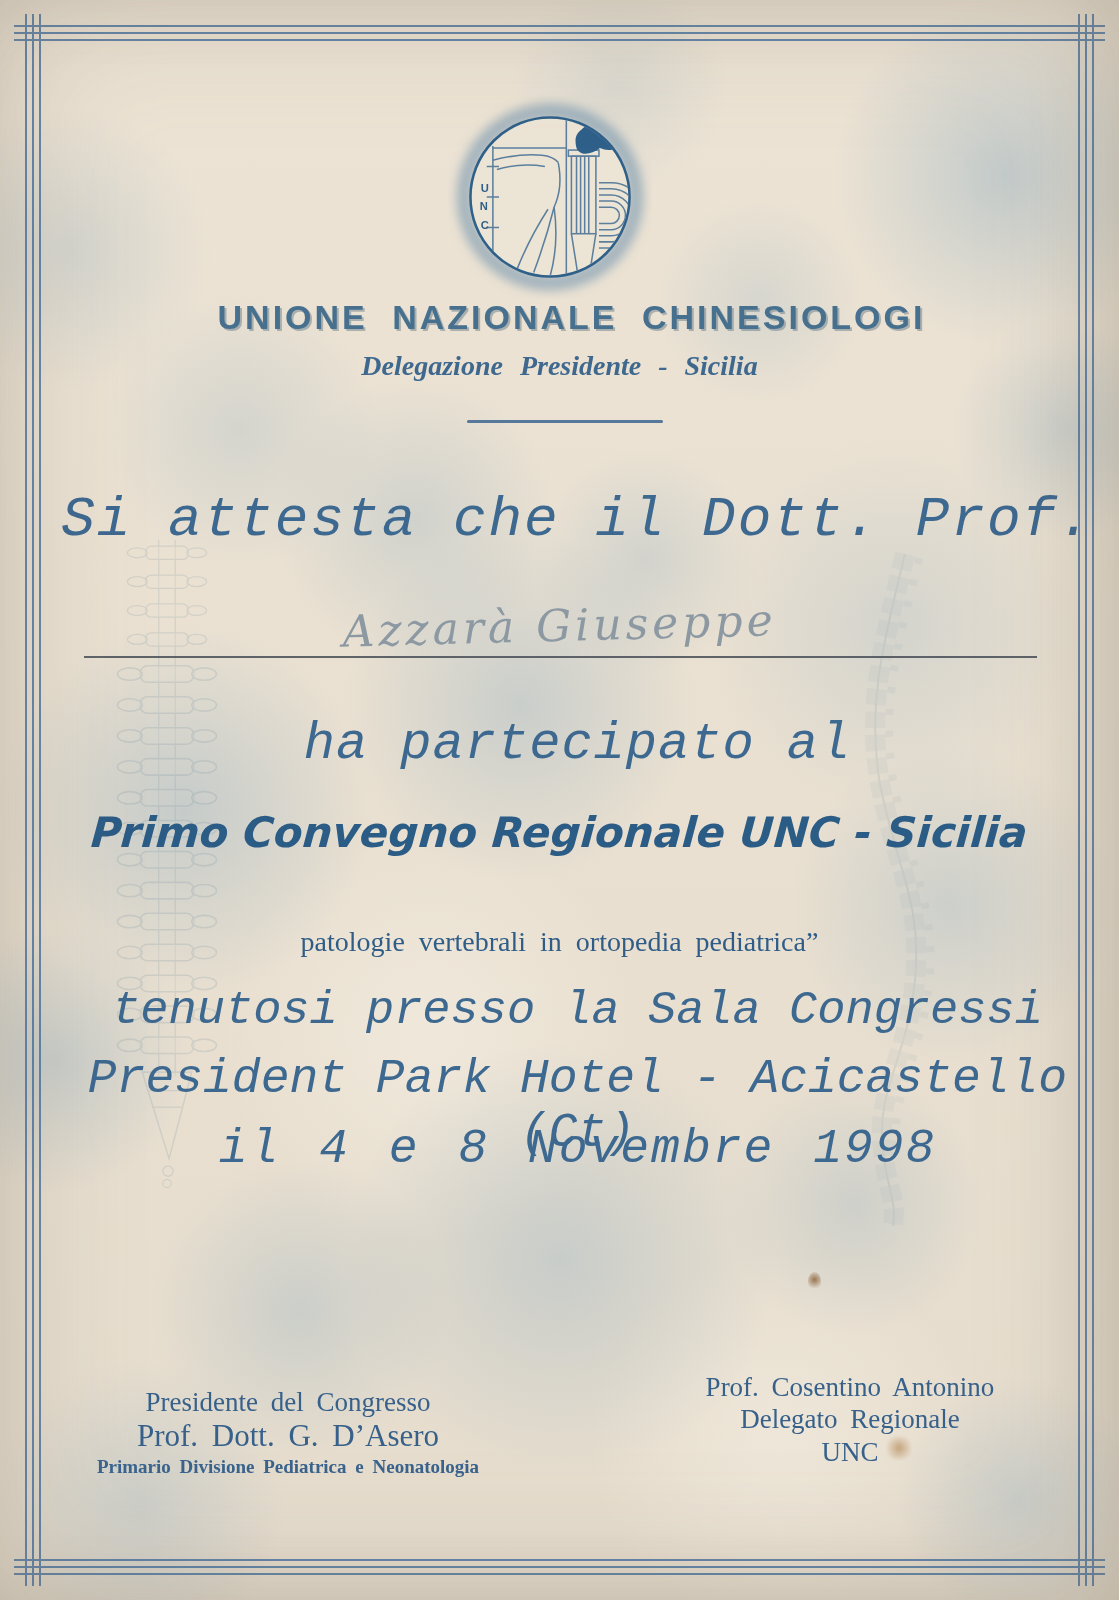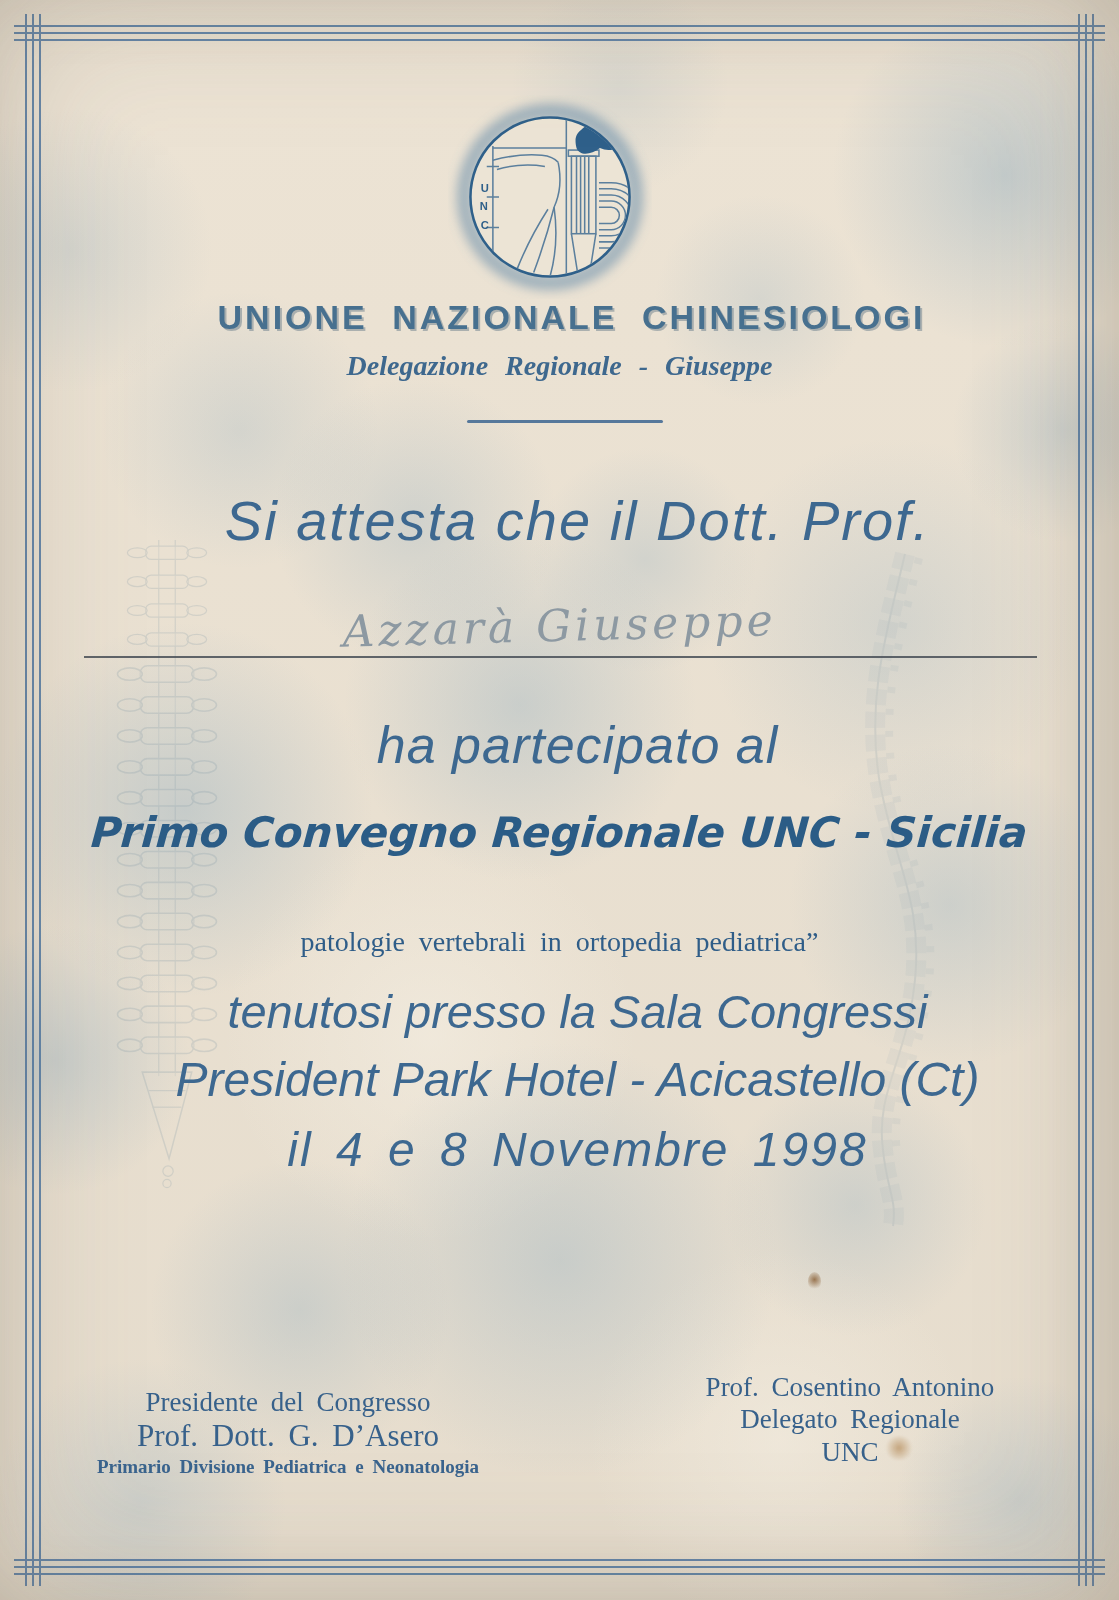--- a/index.html
+++ b/index.html
@@ -46,21 +46,21 @@
     font-size:34px;letter-spacing:3px;word-spacing:12px;color:#47708f;
     text-shadow:2px 2px 0 rgba(38,70,100,.32);
     margin-left:24px;
   }
   .org-subtitle{
     top:350px;font-family:"Liberation Serif",serif;font-style:italic;font-weight:bold;
     font-size:28px;word-spacing:10px;color:#3e688e;
   }
   .divider{position:absolute;top:420px;left:50%;width:196px;height:3px;margin-left:-93px;background:#56789b;border-radius:2px;}
 
-  .script{font-family:Liberation Sans, sans-serif;font-style:italic;color:#3d6890;padding-left:36px;}
+  .script{font-family:Liberation Mono, monospace;font-style:italic;color:#3d6890;padding-left:36px;}
   .intro{top:488px;font-size:56px;letter-spacing:2px;}
   .handwriting{
     top:600px;font-family:"DejaVu Serif",serif;font-style:italic;font-size:44px;
     color:#8d99a2;letter-spacing:4px;transform:rotate(-1.5deg);
   }
   .name-line{position:absolute;top:656px;left:84px;right:82px;border-top:2px solid rgba(70,78,86,.85);}
   .participation{top:715px;font-size:52px;letter-spacing:1px;}
   .event-title{
     top:808px;font-family:"DejaVu Sans",sans-serif;font-style:italic;font-weight:bold;
     font-size:42px;color:#2b5c86;transform:skewX(-4deg);
@@ -196,21 +196,21 @@
       <path d="M148,110 h12 a8,8   0 0 1 0,16 h-12"></path>
     </g>
     <g font-family="Liberation Sans, sans-serif" font-size="11" font-weight="bold" fill="#2f608a" text-anchor="middle">
       <text x="36" y="95">U</text>
       <text x="35" y="113">N</text>
       <text x="36" y="131">C</text>
     </g>
   </svg>
 
   <div class="abs org-title">UNIONE NAZIONALE CHINESIOLOGI</div>
-  <div class="abs org-subtitle">Delegazione Regionale - Giuseppe</div>
+  <div class="abs org-subtitle">Delegazione Presidente - Sicilia</div>
   <div class="divider"></div>
 
   <div class="abs script intro">Si attesta che il Dott. Prof.</div>
 
   <div class="abs handwriting">Azzarà Giuseppe</div>
   <div class="name-line"></div>
 
   <div class="abs script participation">ha partecipato al</div>
 
   <div class="abs event-title">Primo Convegno Regionale UNC - Sicilia</div>

